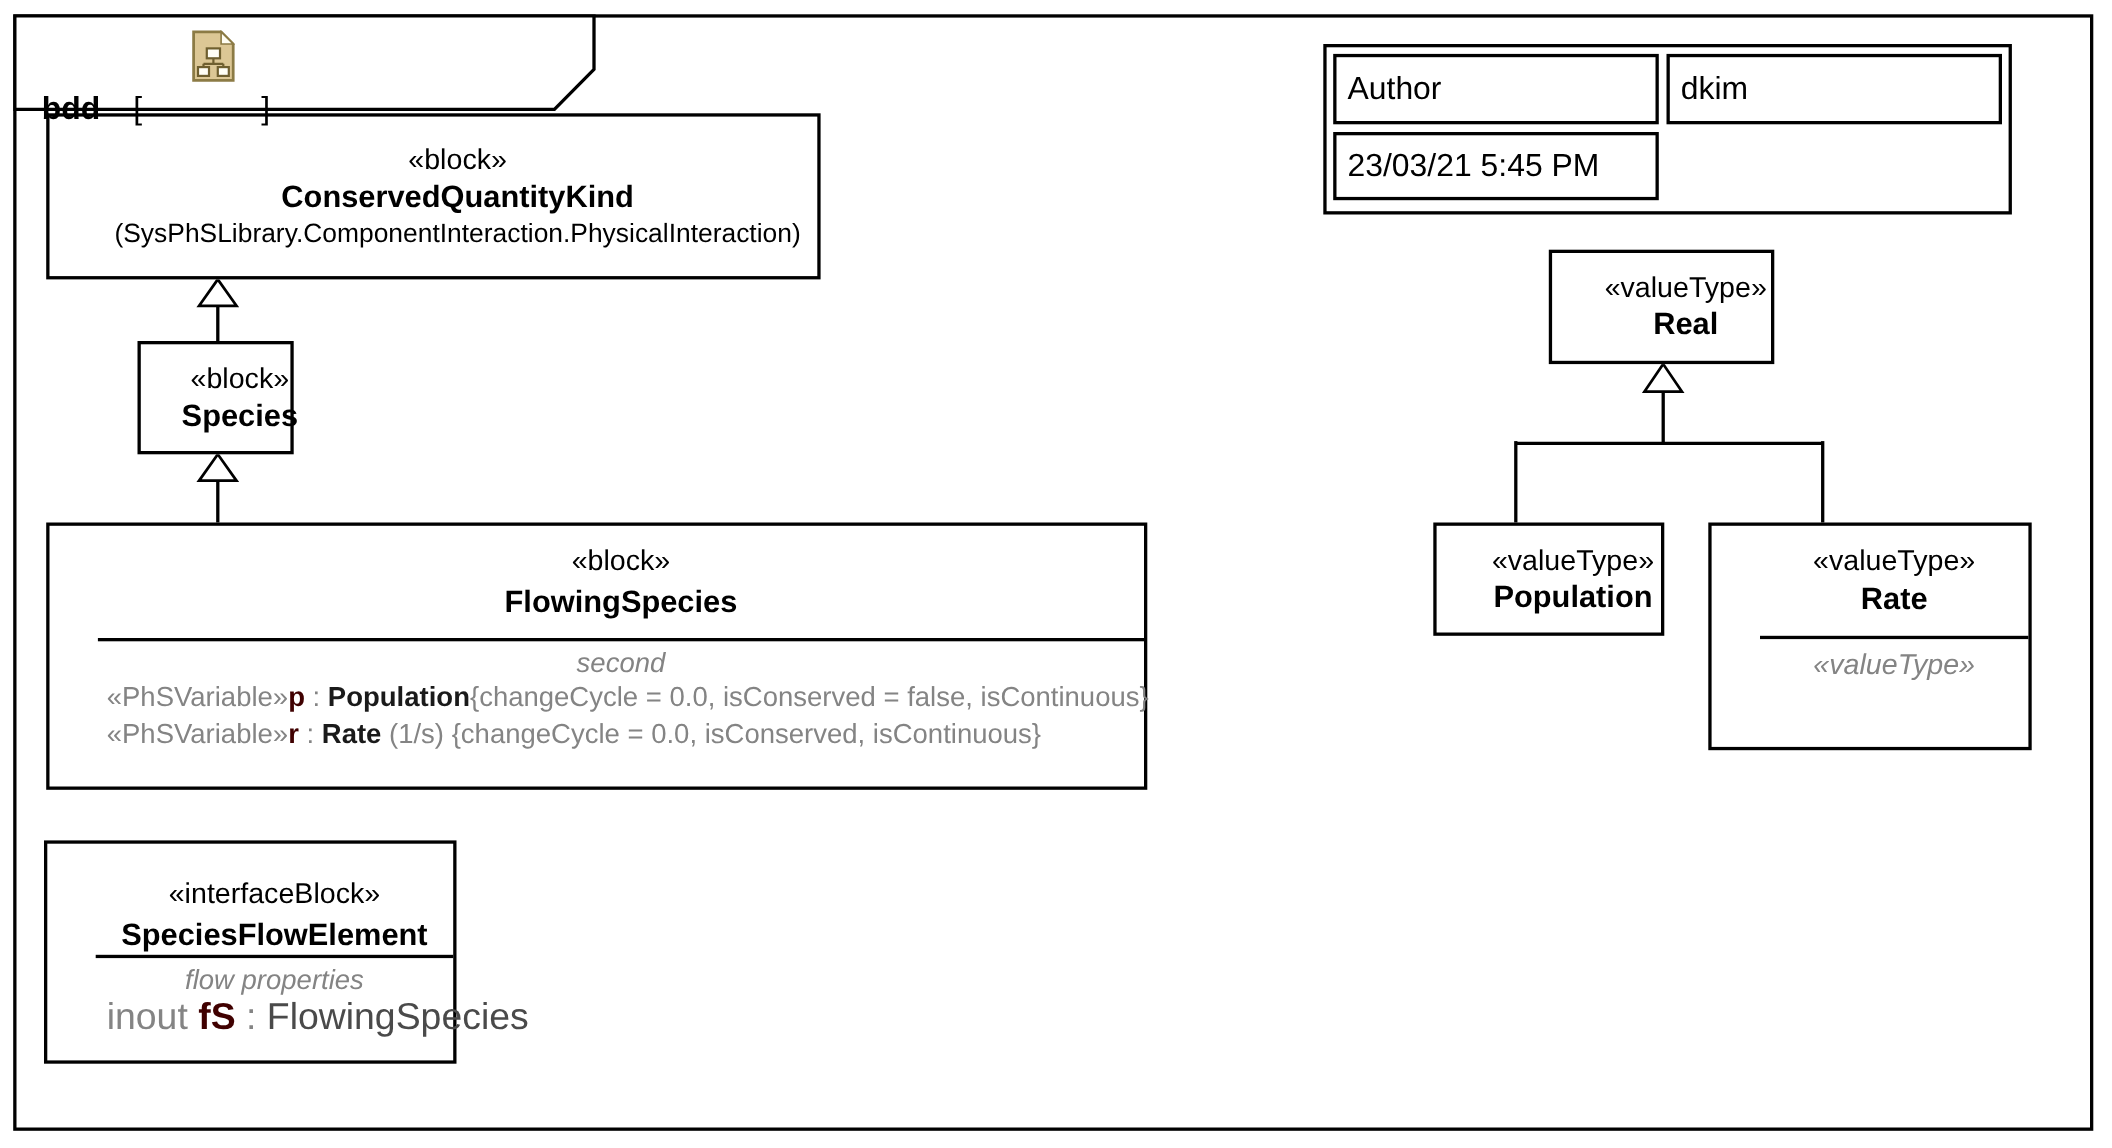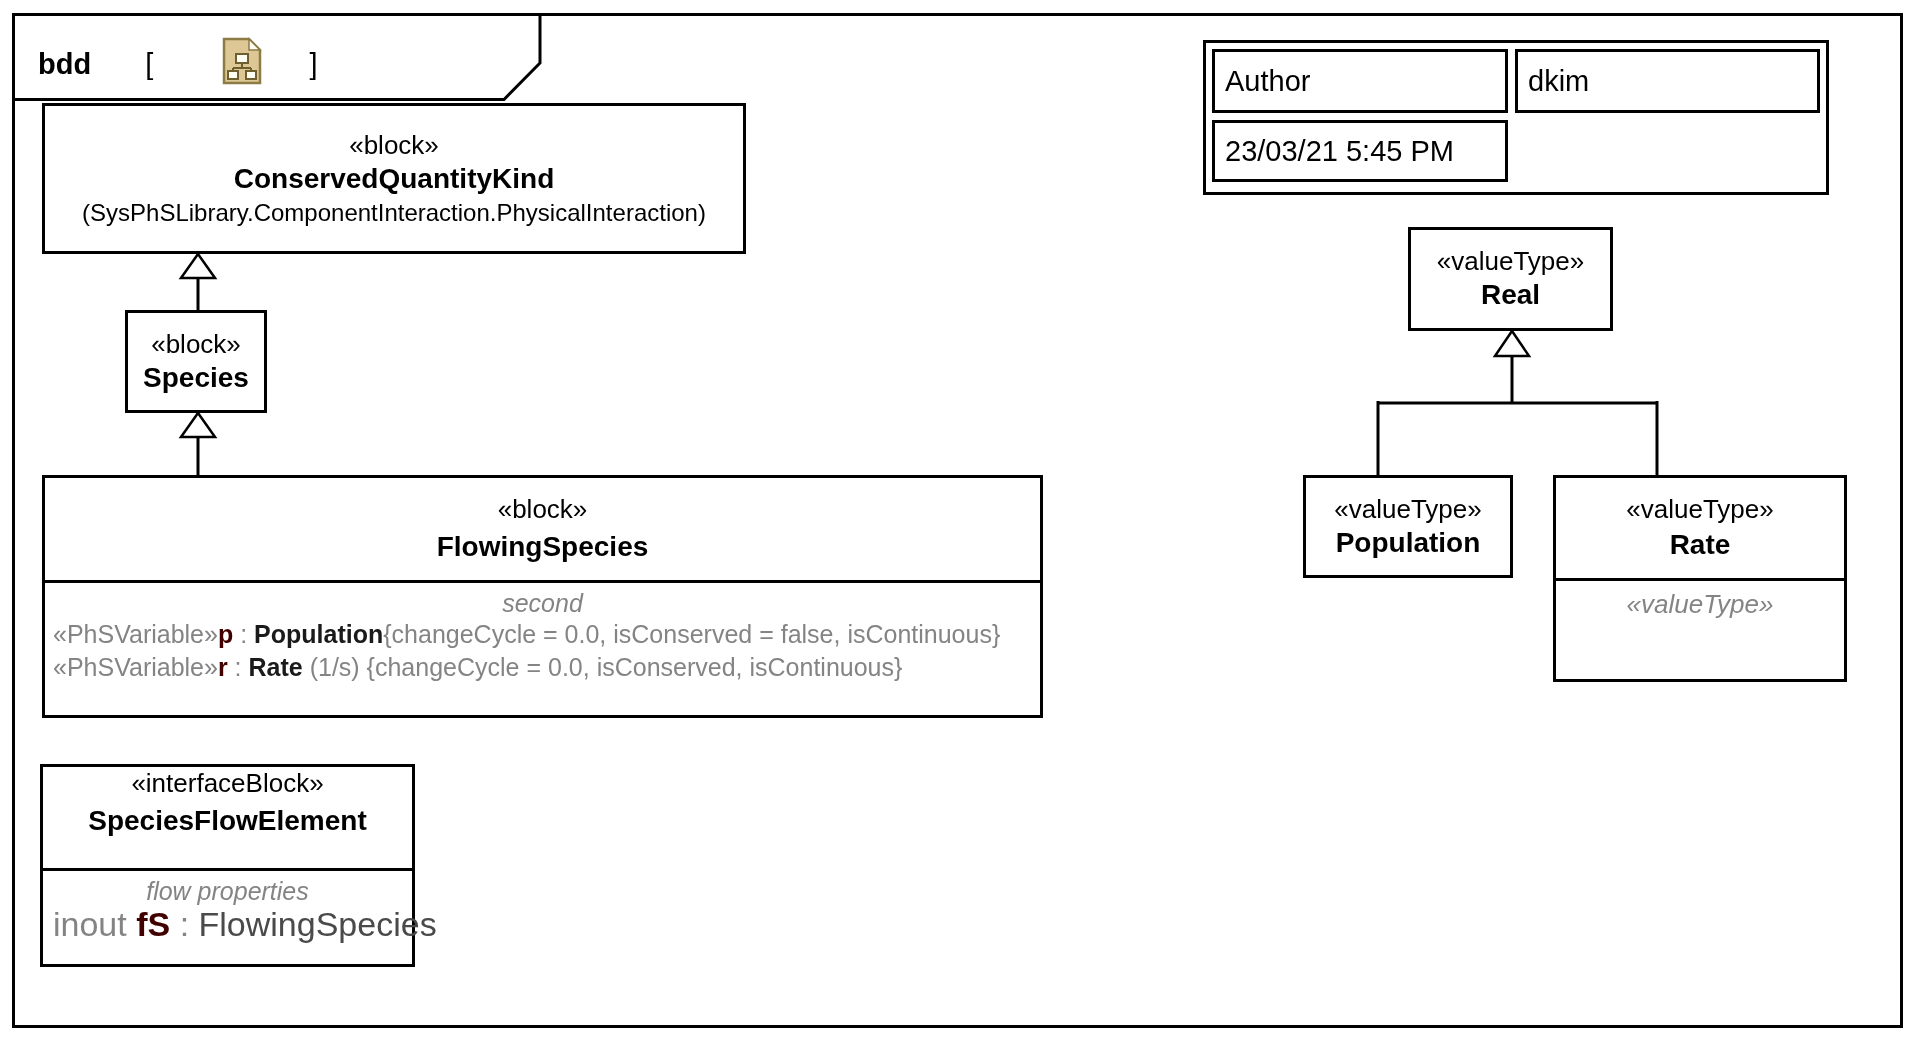--- a/index.html
+++ b/index.html
@@ -2,29 +2,29 @@
 <html><head>
 <meta charset="utf-8">
 <style>
   html,body{margin:0;padding:0;background:#fff;}
   body{width:1920px;height:1044px;position:relative;font-family:"Liberation Sans",sans-serif;color:#000;overflow:hidden;}
 
   .frame{position:absolute;left:12px;top:13px;width:1891px;height:1015px;border:3px solid #000;box-sizing:border-box;background:#fff;z-index:0;}
 
   
   .tab-shape{position:absolute;left:12px;top:13px;z-index:3;}
-  .tab-label{position:absolute;left:12px;top:13px;width:505px;height:103px;display:flex;align-items:center;padding-left:26px;box-sizing:border-box;z-index:4;font-size:29px;white-space:pre;gap:24px;}
+  .tab-label{position:absolute;left:12px;top:13px;width:505px;height:103px;display:flex;align-items:flex-end;padding-left:26px;box-sizing:border-box;z-index:4;font-size:29px;white-space:pre;}
   .tab-kind{font-weight:bold;margin-right:30px;}
   .tab-bracket{margin:0 12px 0 0;}
   .tab-bracket-close{margin-left:10px;}
   .tab-icon{margin:0 12px 0 0;}
   .tab-diagram-name{}
 
   
-  .uml-box{position:absolute;background:#fff;border:3px solid #000;box-sizing:border-box;z-index:2;}
+  .uml-box{position:absolute;background:#fff;border:3px solid #000;box-sizing:border-box;z-index:2;padding-left:44px;}
   .hdr{display:flex;flex-direction:column;align-items:center;justify-content:center;}
   .stereo{font-size:26px;line-height:32px;}
   .bname{font-size:28px;line-height:36px;font-weight:bold;}
   .qualifier{font-size:24px;line-height:32px;white-space:nowrap;}
   .comp{border-top:3px solid #000;box-sizing:border-box;}
   .comp-label{font-size:25px;font-style:italic;color:#848484;text-align:center;line-height:30px;padding-top:5px;}
   .vline{font-size:25px;line-height:33px;white-space:pre;padding-left:8px;}
   .gray{color:#848484;margin-top:33px;}
   .vname{font-weight:bold;color:#400000;}
   .vtype{font-weight:bold;color:#1a1a1a;}
@@ -106,21 +106,21 @@
     <div class="bname">FlowingSpecies</div>
   </div>
   <div class="comp" style="flex:1;">
     <div class="comp-label">second</div>
     <div class="vline"><span class="gray">«PhSVariable»</span><span class="vname">p</span><span class="fsep"> : </span><span class="vtype">Population</span><span class="gray"></span><span class="gray">{changeCycle = 0.0, isConserved = false, isContinuous}</span></div>
     <div class="vline"><span class="gray">«PhSVariable»</span><span class="vname">r</span><span class="fsep"> : </span><span class="vtype">Rate</span><span class="gray"> (1/s) </span><span class="gray">{changeCycle = 0.0, isConserved, isContinuous}</span></div>
   </div>
 </div>
 
 <div class="uml-box" style="left:40px;top:764px;width:375px;height:203px;display:flex;flex-direction:column;">
-  <div class="hdr" style="height:101px;justify-content:flex-start;gap:4px;">
+  <div class="hdr" style="height:101px;justify-content:flex-end;gap:4px;">
     <div class="stereo">«interfaceBlock»</div>
     <div class="bname">SpeciesFlowElement</div>
   </div>
   <div class="comp" style="flex:1;">
     <div class="comp-label">flow properties</div>
     <div class="vline" style="font-size:34px;line-height:36px;padding-left:10px;"><span class="gray">inout </span><span class="vname">fS</span><span class="fsep"> : </span><span class="ftype">FlowingSpecies</span></div>
   </div>
 </div>
 
 <div class="uml-box hdr" style="left:1408px;top:227px;width:205px;height:104px;">

